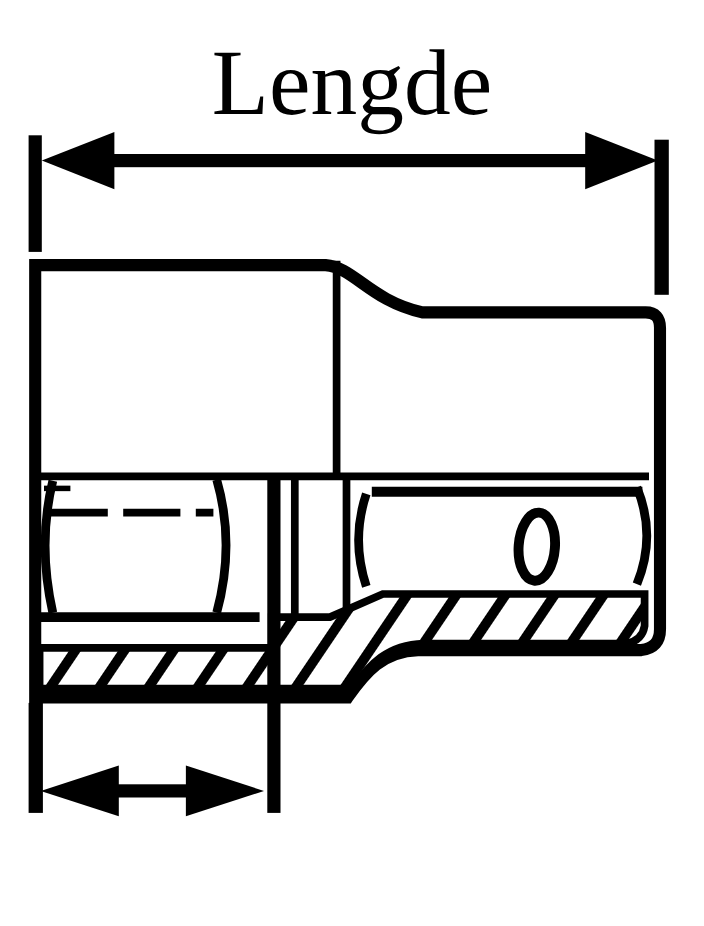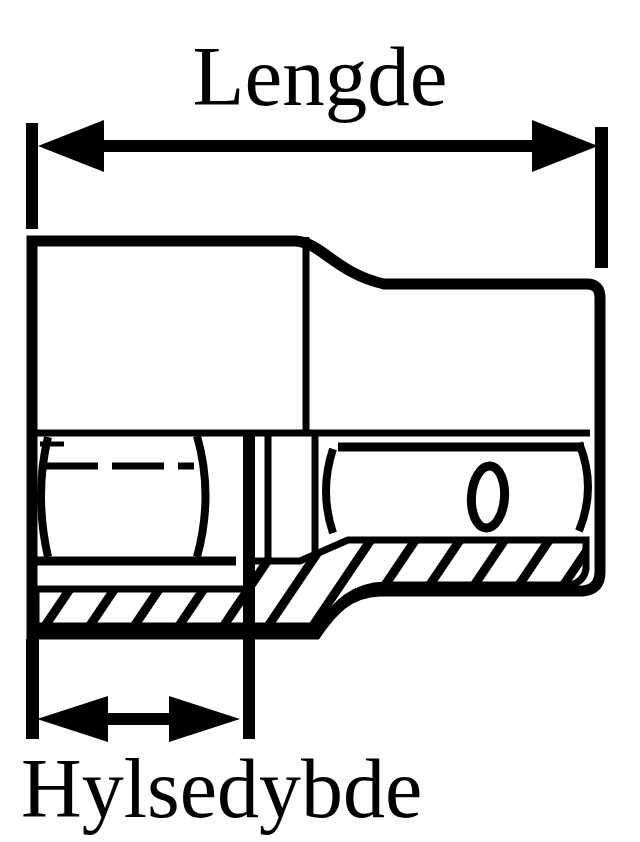--- a/index.html
+++ b/index.html
@@ -91,15 +91,14 @@
     <g fill="#000000">
       <rect x="243" y="410" width="12" height="306"></rect>
       <rect x="26" y="616" width="13" height="100"></rect>
       <rect x="90" y="690" width="100" height="12"></rect>
       <polygon points="37,696 108,673 108,719"></polygon>
       <polygon points="240,696 169,673 169,719"></polygon>
     </g>
   </svg>
 
   <div class="dim-label top">Lengde</div>
-  <div class="dim-label bottom">Hylsedybde</div>
 
 </div>
 
 </body></html>

